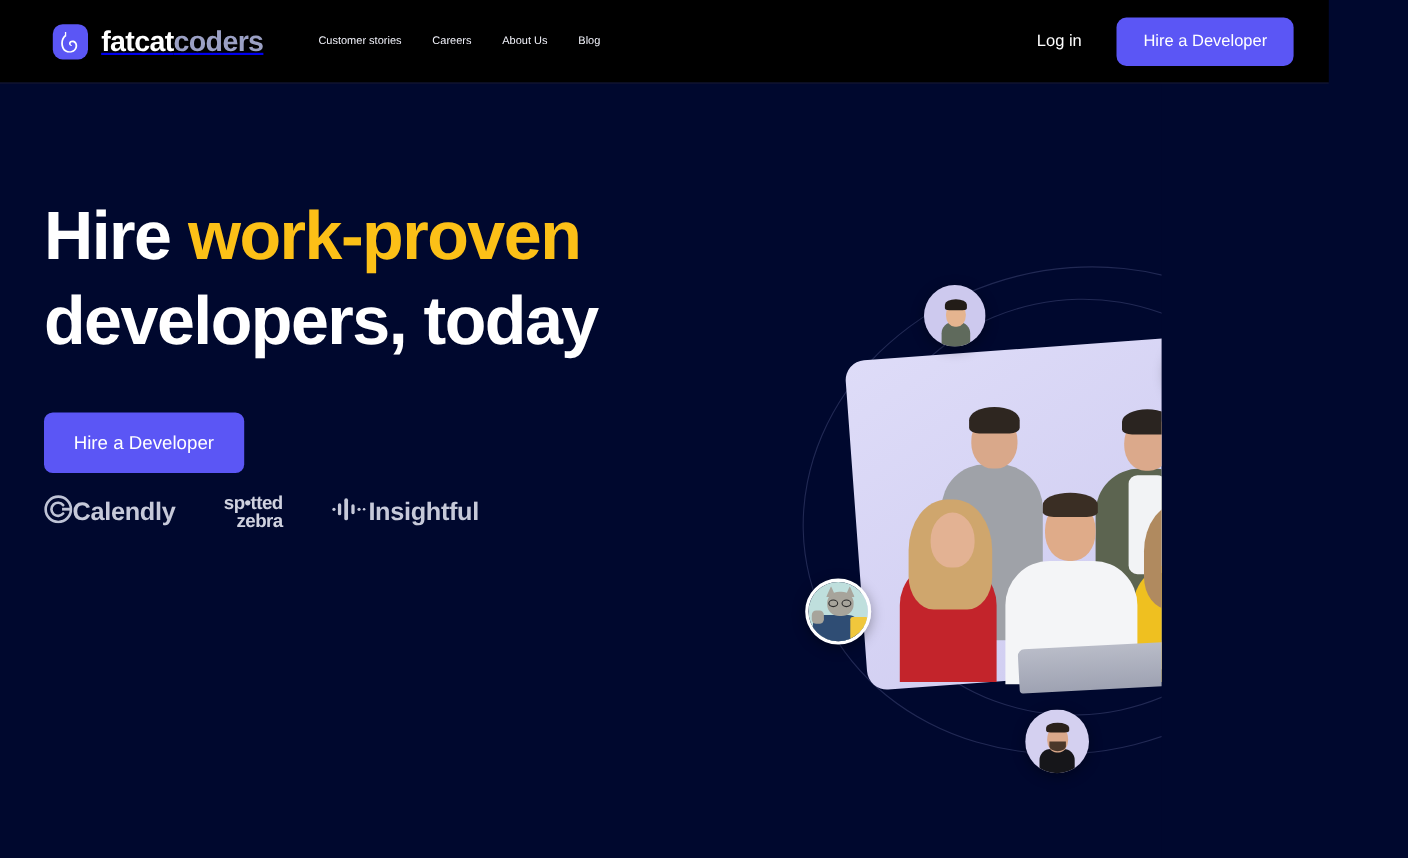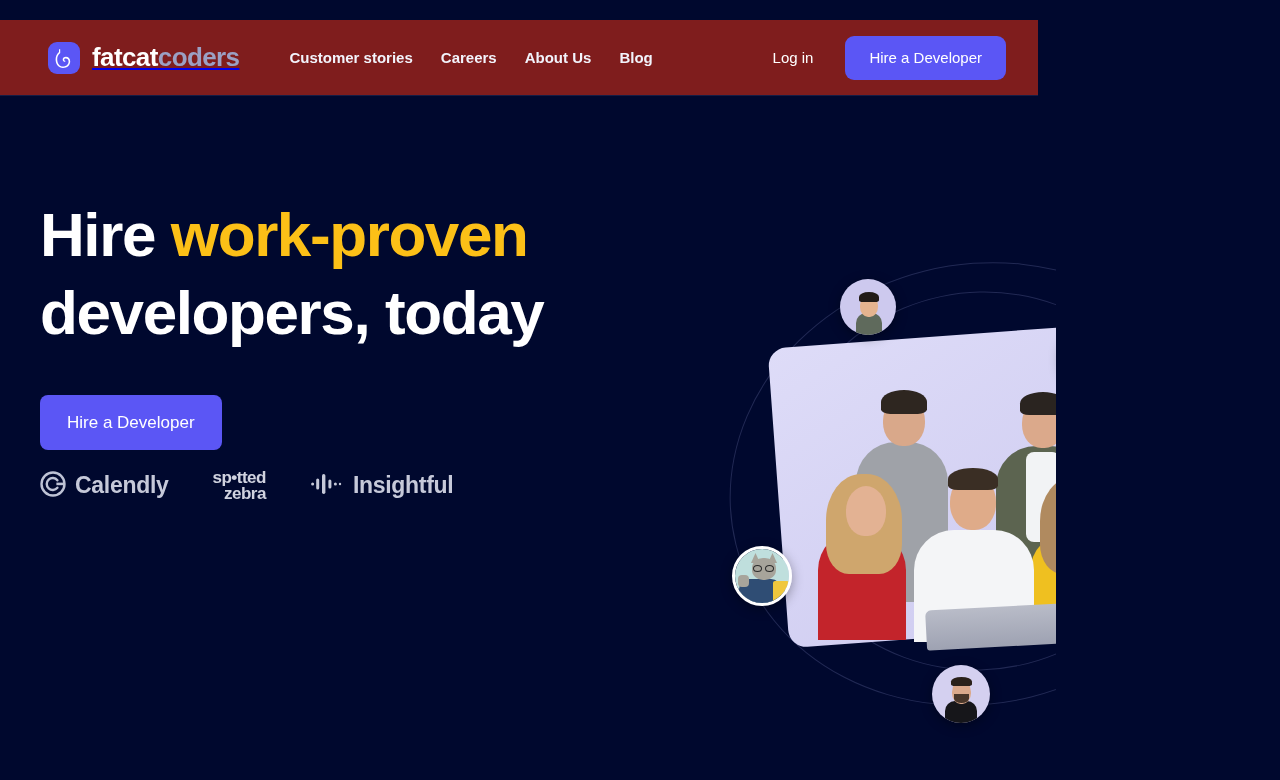--- a/index.html
+++ b/index.html
@@ -7,42 +7,41 @@
     width: 1280px; height: 780px;
     background: #00082e;
     font-family: "Liberation Sans", sans-serif;
     overflow: hidden;
   }
 
   
   .header {
     position: relative;
     height: 76px;
-    width: 1038px;
-    background: #7f1d1d;
+    width: 1208px;
+    background: #000000;
     border-bottom: 1px solid #161c44;
     display: flex;
     align-items: center;
     padding: 0 32px 0 48px;
     z-index: 40;
-    margin-top: 20px;
   }
   .brand { display: flex; align-items: center; gap: 12px; }
   .brand-mark {
     width: 32px; height: 32px; border-radius: 9px;
     background: #5b56f5;
     display: flex; align-items: center; justify-content: center;
   }
   .brand-text { font-size: 26px; font-weight: 700; letter-spacing: -0.6px; }
   .brand-text .w { color: #ffffff; }
   .brand-text .g { color: #9ba0c4; }
 
   .nav { display: flex; align-items: center; gap: 28px; margin-left: 50px; }
   .nav a {
-    color: #f2f3fb; font-size: 15px; font-weight: 700;
+    color: #f2f3fb; font-size: 10px; font-weight: 400;
     text-decoration: none; white-space: nowrap;
   }
   .header-right { margin-left: auto; display: flex; align-items: center; gap: 32px; }
   .login { color: #ffffff; font-size: 15px; font-weight: 500; text-decoration: none; }
   .btn {
     border: none; border-radius: 9px; cursor: pointer;
     font-family: "Liberation Sans", sans-serif;
     font-size: 15px; font-weight: 500; color: #ffffff;
     display: inline-flex; align-items: center; justify-content: center;
     white-space: nowrap;
@@ -72,21 +71,21 @@
   .cta-row { margin-top: 44px; display: flex; gap: 10px; }
   .btn-cta { height: 55px; padding: 0 27px; font-size: 17px; border-radius: 8px; }
   .btn-secondary { background: #343848; }
 
   .trusted-label {
     margin-top: 52px;
     font-size: 11.5px; letter-spacing: 1.6px; font-weight: 500;
     color: #8b90b0; text-transform: uppercase;
   }
   .logo-row { margin-top: 20px; display: flex; align-items: center; gap: 44px; }
-  .logo-item { display: flex; align-items: center; gap: 9px; opacity: .92; }
+  .logo-item { display: flex; align-items: center; opacity: .92; }
   .logo-word { color: #d7dae8; font-weight: 600; letter-spacing: -.3px; }
 
   
   .sz { color: #e2e4ef; font-weight: 800; line-height: .92; font-size: 17px; letter-spacing: -.5px; }
   .sz .l2 { display:block; text-align: right; }
 
   
   .art { position: absolute; left: 700px; top: 0; width: 580px; height: 704px; }
   .ring {
     position: absolute; border-radius: 50%;

